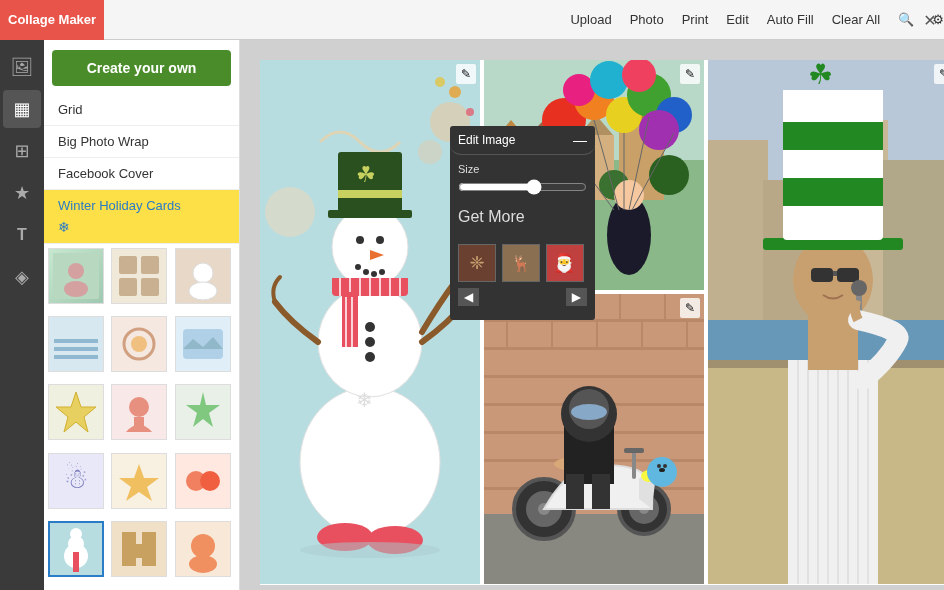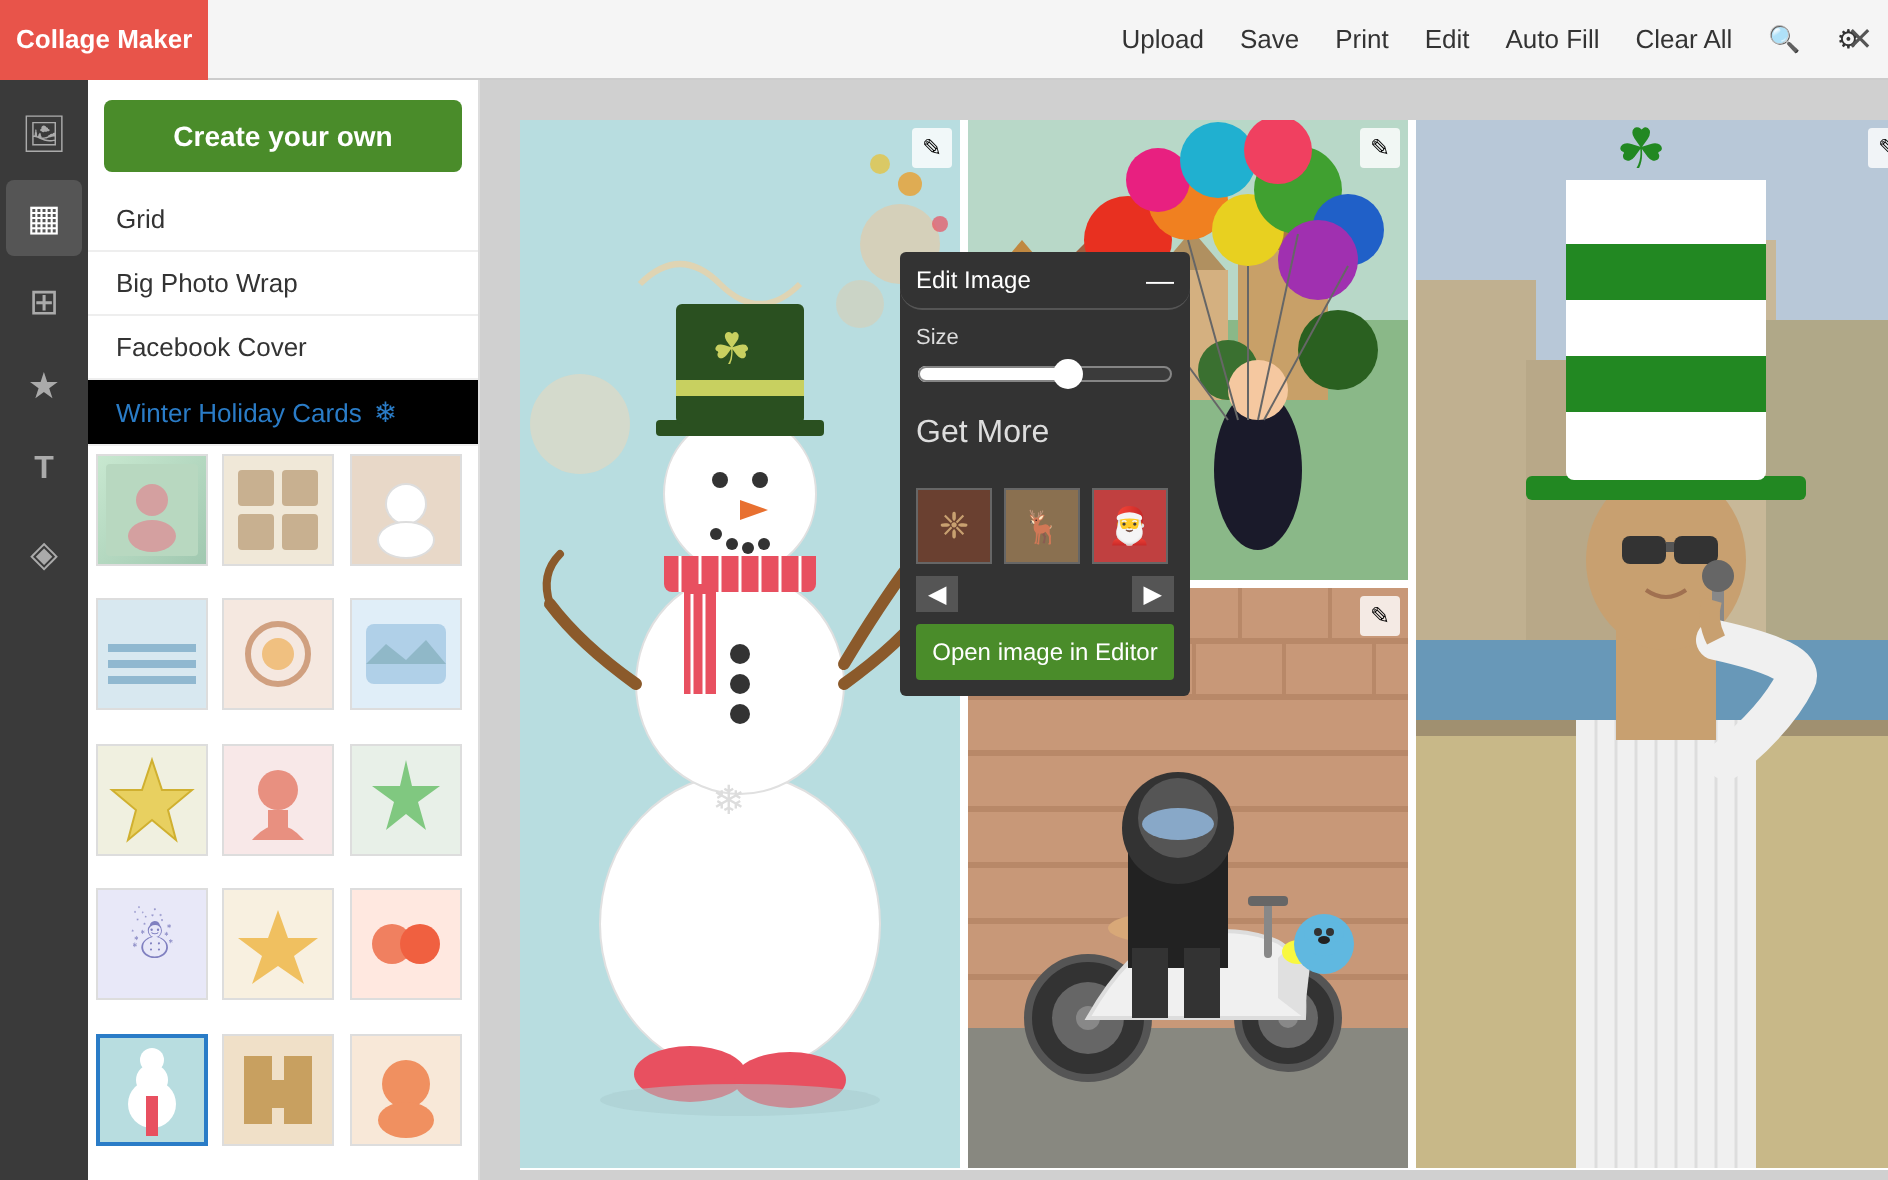--- a/index.html
+++ b/index.html
@@ -12,21 +12,21 @@
     }
     #topbar .tab-photo {
       background: #f5f5f5; color: #333; padding: 0 18px; height: 40px; display: flex; align-items: center;
       font-size: 13px; border-right: 1px solid #ccc; cursor: pointer;
     }
     #topbar .tab-collage {
       background: #e8544a; color: #fff; padding: 0 8px; height: 40px; display: flex; align-items: center;
       font-size: 13px; cursor: pointer; font-weight: bold;
     }
     #topbar .top-actions {
-      display: flex; align-items: flex-end; gap: 18px; margin-left: auto; padding-right: 14px;
+      display: flex; align-items: flex-end; gap: 18px; margin-left: auto; 
       font-size: 13px; color: #333;
     }
     #topbar .top-actions span { cursor: pointer; }
     #topbar .close-btn {
       position: absolute; right: 0; top: 0; width: 28px; height: 40px;
       display: flex; align-items: center; justify-content: center;
       font-size: 16px; cursor: pointer; color: #555;
     }
 
     
@@ -52,21 +52,21 @@
       background: #4a8c2a; color: #fff; margin: 10px 8px 8px 8px;
       padding: 10px 0; text-align: center; border-radius: 4px;
       font-size: 14px; font-weight: bold; cursor: pointer;
     }
     .panel-menu { display: flex; flex-direction: column; }
     .panel-menu-item {
       padding: 8px 14px; font-size: 13px; color: #333; cursor: pointer;
       border-bottom: 1px solid #eee;
     }
     .panel-menu-item.winter {
-      background: #000000; color: #2a7cc7; display: flex; align-items: center; gap: 6px;
+      background: #fde047; color: #2a7cc7; display: flex; gap: 6px; flex-direction: column;
     }
     .panel-menu-item.winter .snowflake { font-size: 14px; }
 
     
     #thumb-grid {
       display: grid; grid-template-columns: repeat(3, 1fr); gap: 3px;
       padding: 4px; overflow-y: auto; flex: 1;
     }
     .thumb-item {
       width: 56px; height: 56px; border: 1px solid #ddd; cursor: pointer;
@@ -146,21 +146,21 @@
   </style>
 </head>
 <body>
 
 <div id="topbar">
   <div class="tab-collage">
     <span>Collage Maker</span>
   </div>
   <div class="top-actions">
     <span>Upload</span>
-    <span>Save</span>
+    <span>Photo</span>
     <span>Print</span>
     <span>Edit</span>
     <span>Auto Fill</span>
     <span>Clear All</span>
     <span>🔍</span>
     <span>⚙</span>
   </div>
   <div class="close-btn">✕</div>
 </div>
 
@@ -339,21 +339,20 @@
             <svg width="36" height="36">
                 <rect width="36" height="36" fill="#c04040" rx="2"></rect>
                 <text x="18" y="24" text-anchor="middle" font-size="18" fill="#f0d0d0">🎅</text>
               </svg>
           </div>
         </div>
         <div class="nav-row">
           <button class="nav-btn">◀</button>
           <button class="nav-btn">▶</button>
         </div>
-        <button id="open-editor-btn">Open image in Editor</button>
       </div>
     </div>
 
     <div id="collage-container">
 
       <div class="collage-cell cell-top-left snowman-cell">
         <div class="cell-edit-icon">✎</div>
         <svg viewBox="0 0 220 520" width="220" height="520" xmlns="http://www.w3.org/2000/svg">
 
           <rect width="220" height="520" fill="#b8dde0"></rect>

